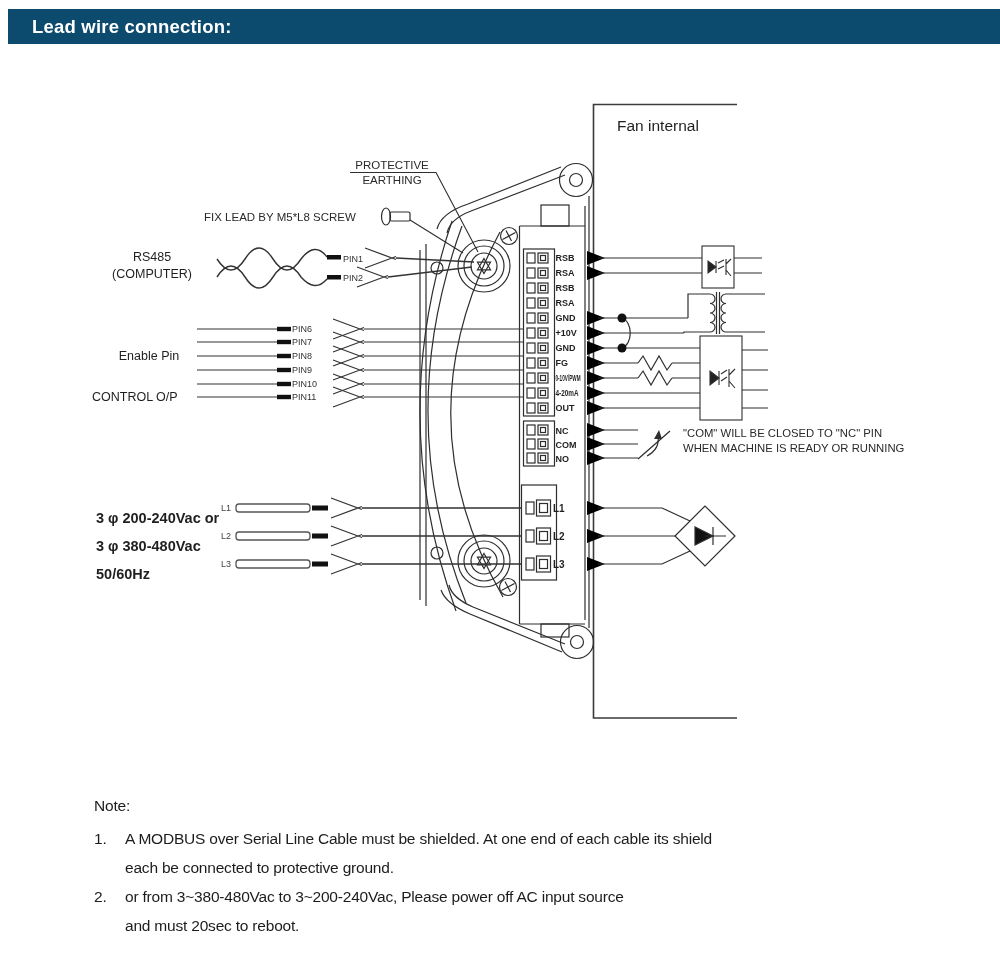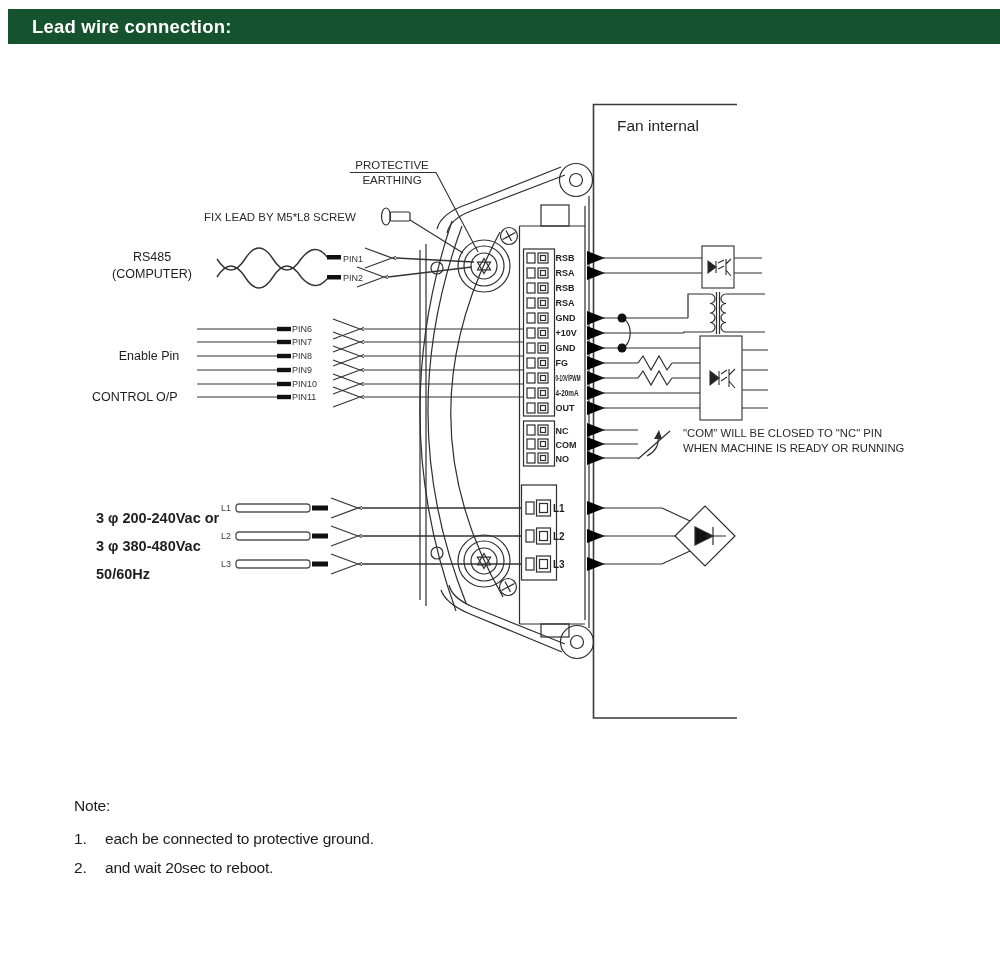--- a/index.html
+++ b/index.html
@@ -10,30 +10,30 @@
   svg text{font-family:"Liberation Sans",sans-serif;fill:#1f1f1f;}
   .lbl12{font-size:12.5px;}
   .lbl11{font-size:11.5px;fill:#2a2a2a;}
   .pin9{font-size:9px;fill:#333;}
   .wlabel{font-size:9px;fill:#444;}
   .term{font-size:9px;font-weight:bold;}
   .term10{font-size:10px;font-weight:bold;}
   .note11{font-size:11.3px;fill:#2a2a2a;}
   .bold14{font-size:14.5px;font-weight:bold;}
   .fan15{font-size:15.5px;}
-  .notes{position:absolute;left:74px;top:791px;width:860px;color:#1c1c1c;font-size:15.5px;line-height:29px;letter-spacing:-.2px;}
+  .notes{position:absolute;left:94px;top:791px;width:860px;color:#1c1c1c;font-size:15.5px;line-height:29px;letter-spacing:-.2px;}
   .notes .heading{margin-bottom:4px;}
   .note-item{display:flex;}
   .note-item .num{width:31px;flex:0 0 31px;}
   .note-item .lines span{display:block;}
 </style>
 </head>
 <body>
 
-<div class="header-bar" style="background: #14532d;">
+<div class="header-bar" style="background: #0c4a6e;">
   <span>Lead wire connection:</span>
 </div>
 
 <svg width="1000" height="971" viewBox="0 0 1000 971">
 
   <g fill="none" stroke="#3a3a3a" stroke-width="1.6">
     <path d="M737,104.5 H593.5 V718 H737"></path>
   </g>
   <text class="fan15" x="617" y="131">Fan internal</text>
 
@@ -321,22 +321,24 @@
     <text class="note11" x="683" y="437">"COM" WILL BE CLOSED TO "NC" PIN</text>
     <text class="note11" x="683" y="452">WHEN MACHINE IS READY OR RUNNING</text>
   </g>
 </svg>
 
 <div class="notes">
   <div class="heading">Note:</div>
   <div class="note-item">
     <div class="num">1.</div>
     <div class="lines">
+      <span>A MODBUS over Serial Line Cable must be shielded. At one end of each cable its shield</span>
       <span>each be connected to protective ground.</span>
     </div>
   </div>
   <div class="note-item">
     <div class="num">2.</div>
     <div class="lines">
-      <span>and wait 20sec to reboot.</span>
+      <span>or from 3~380-480Vac to 3~200-240Vac, Please power off AC input source</span>
+      <span>and must 20sec to reboot.</span>
     </div>
   </div>
 </div>
 
 </body></html>

